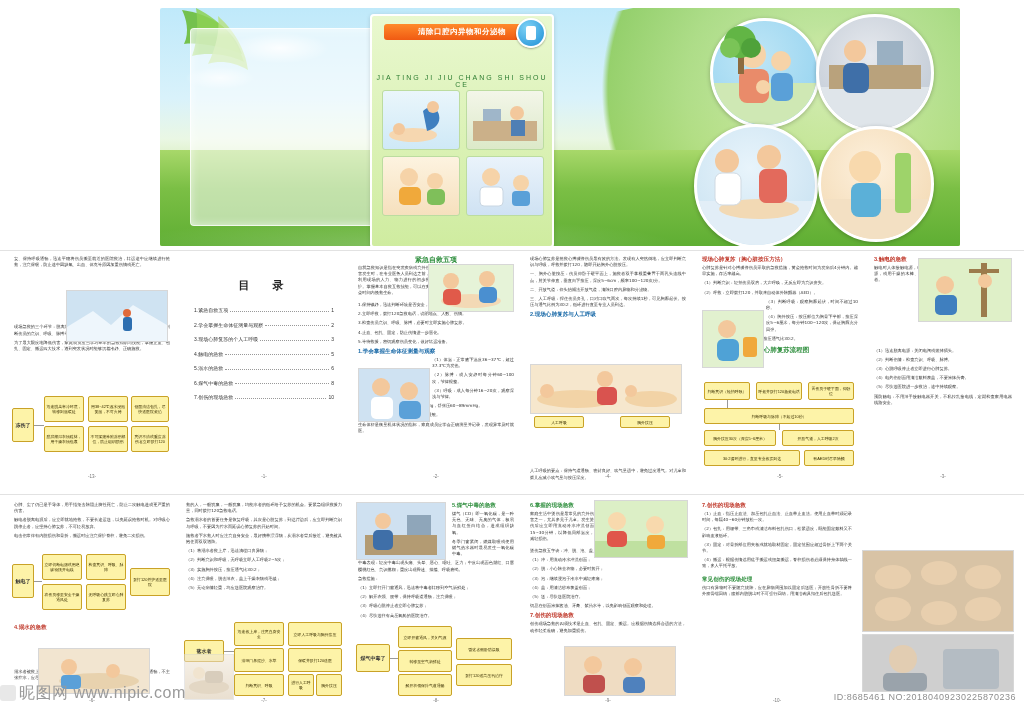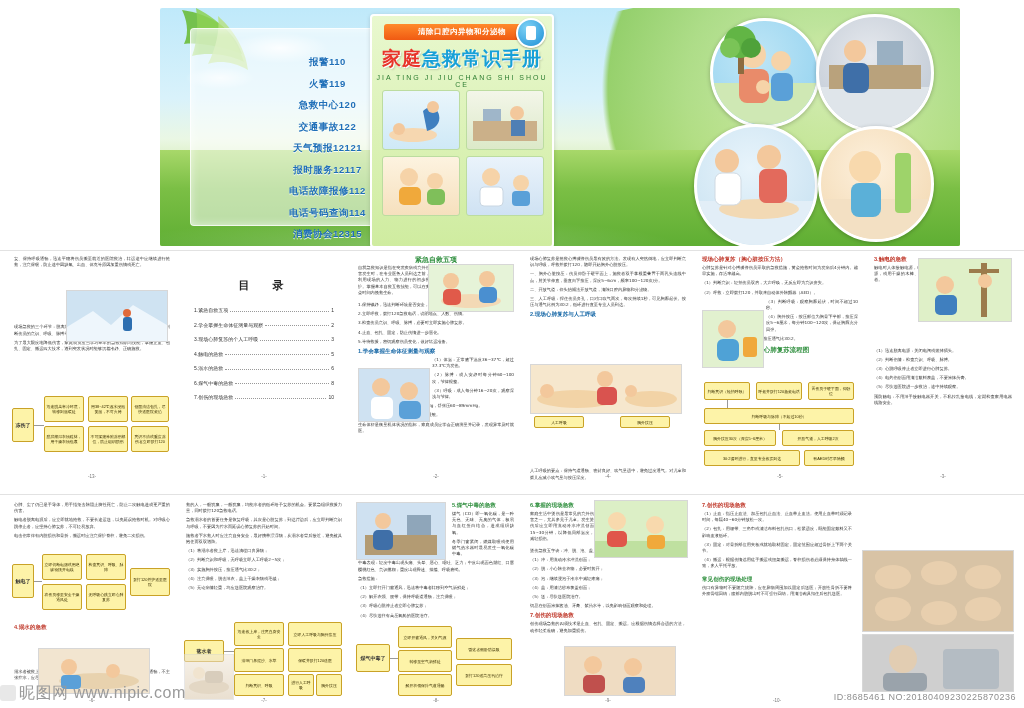--- a/index.html
+++ b/index.html
@@ -194,38 +194,24 @@
     <div class="swoosh"></div>
     <div class="grass"></div>
 
     <svg class="leaf-deco" viewBox="0 0 120 96">
       <path d="M10 2 C40 6 62 22 70 46 C54 40 30 34 12 36 C18 24 14 10 10 2 Z" fill="#6cbd3a" opacity=".9"></path>
       <path d="M24 0 C52 14 66 34 72 54 C56 46 36 44 20 48 C26 32 26 14 24 0 Z" fill="#8dd155" opacity=".85"></path>
       <path d="M46 8 C66 26 74 46 76 62 C62 54 48 52 36 56 C44 40 48 22 46 8 Z" fill="#b6e07f" opacity=".8"></path>
     </svg>
 
     <div class="panel-left"></div>
-    <ul class="phone-list">
-      <li>报警110</li>
-      <li>火警119</li>
-      <li>急救中心120</li>
-      <li>交通事故122</li>
-      <li>天气预报12121</li>
-      <li>报时服务12117</li>
-      <li>电话故障报修112</li>
-      <li>电话号码查询114</li>
-      <li>消费协会12315</li>
-    </ul>
 
     <div class="center-card">
       <div class="ribbon">清除口腔内异物和分泌物</div>
       <div class="badge"></div>
-      <div class="main-title">
-        <span class="red">家庭</span><span>急救常识手册</span>
-      </div>
       <div class="sub-title">JIA TING JI JIU CHANG SHI SHOU CE</div>
 
       <div class="cell c1">
         <svg viewBox="0 0 76 58" width="76" height="58">
           <ellipse cx="30" cy="44" rx="24" ry="7" fill="#f6d7b0"></ellipse>
           <circle cx="16" cy="38" r="6" fill="#f3c89c"></circle>
           <path d="M40 20c6-6 14-4 16 4s-4 14-12 16" fill="#3f7fbf"></path>
           <circle cx="50" cy="16" r="6" fill="#f3c89c"></circle>
         </svg>
       </div>

